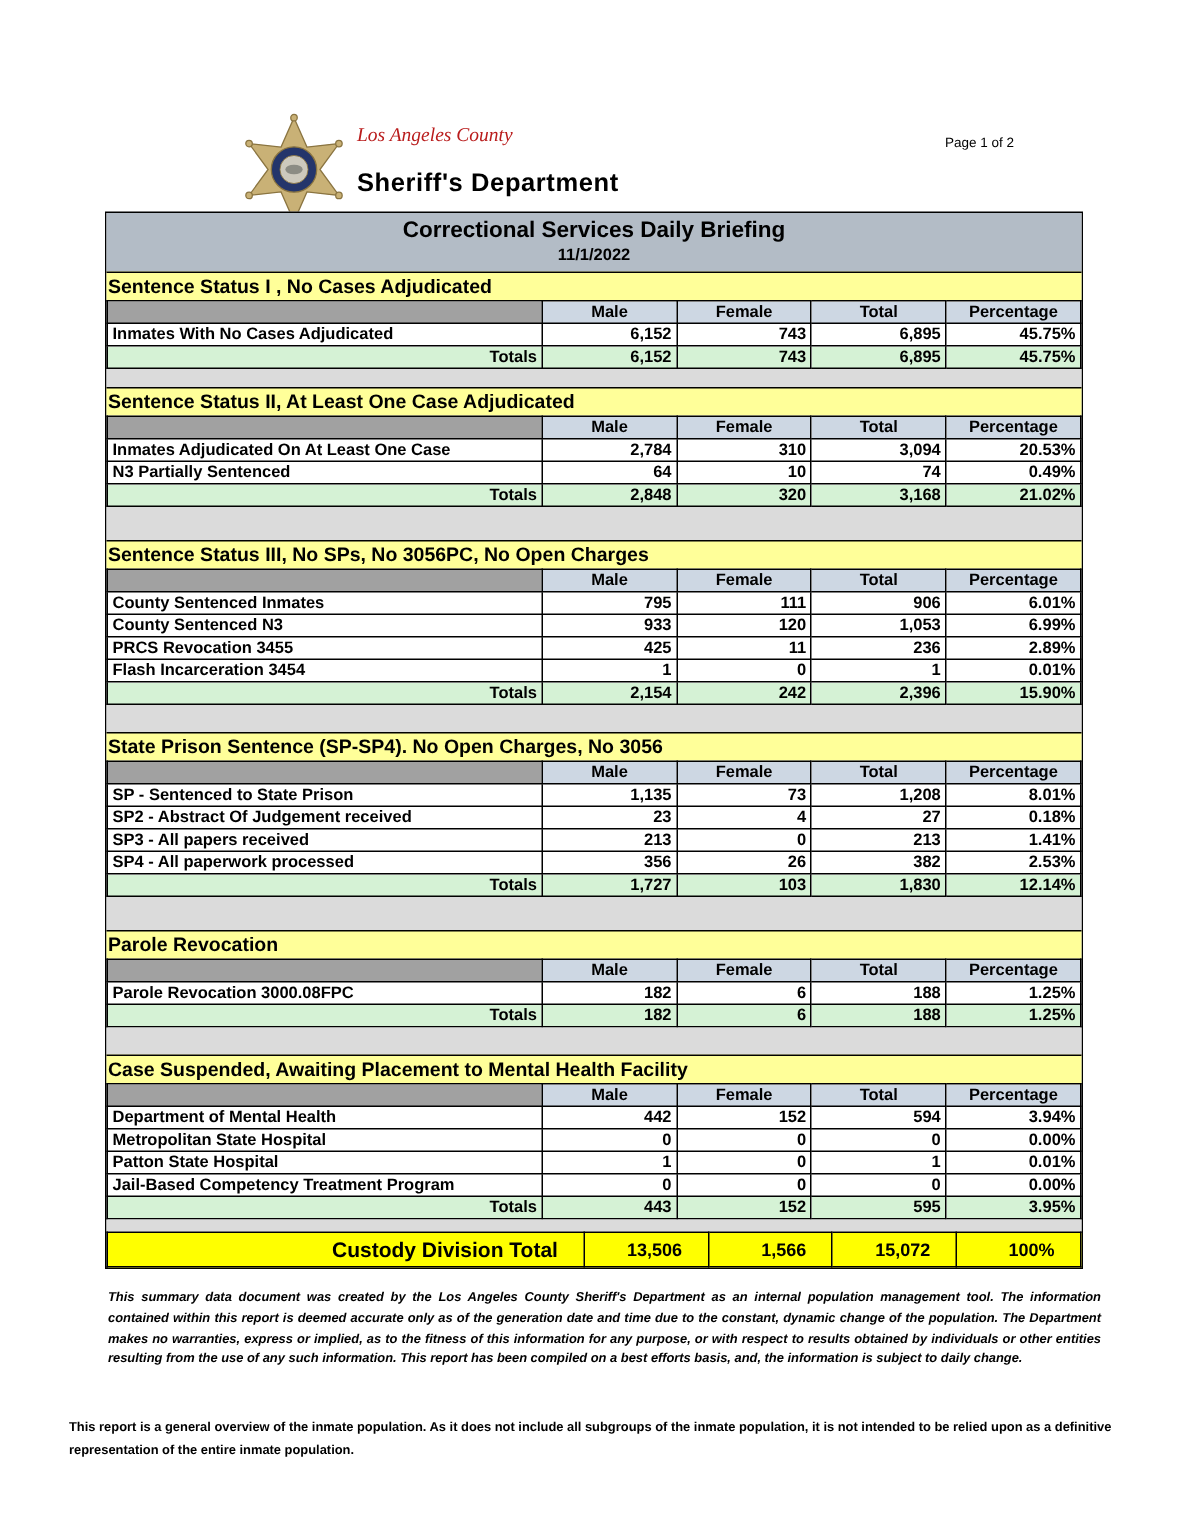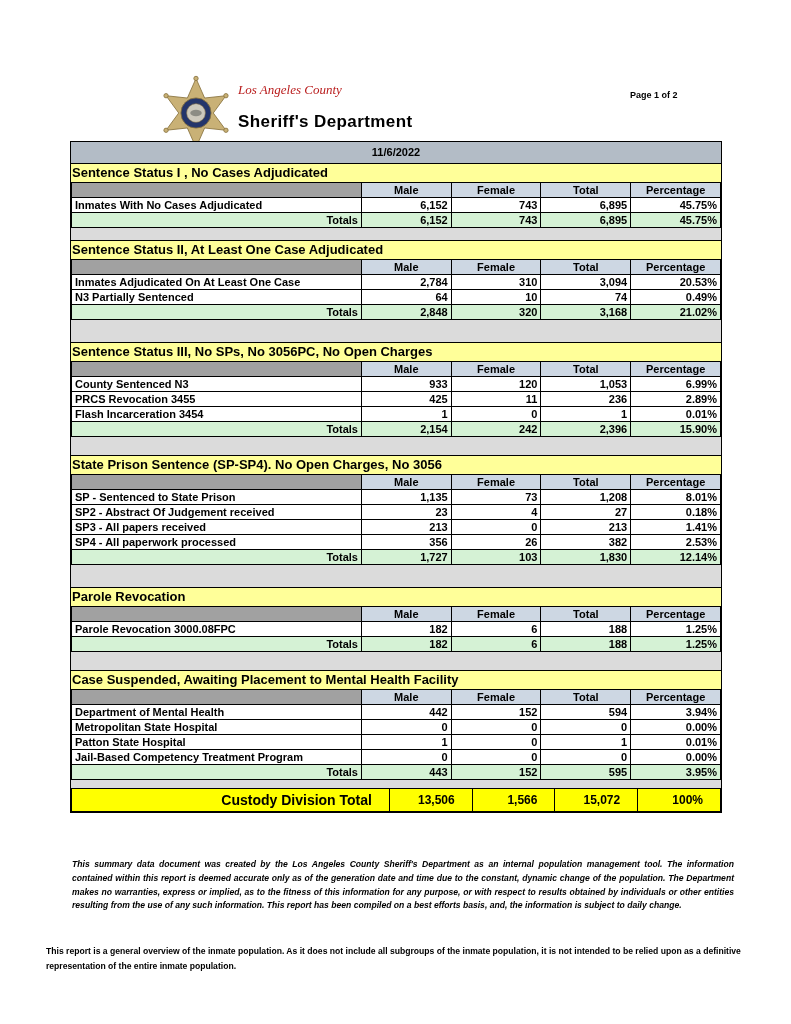--- a/index.html
+++ b/index.html
@@ -6,21 +6,21 @@
   body{
     width:791px;height:1024px;background:#ffffff;position:relative;
     font-family:"Liberation Sans",sans-serif;color:#000;
     -webkit-font-smoothing:antialiased;
   }
   
   .badge{position:absolute;left:160px;top:74px;}
   .logo-text{position:absolute;left:238px;top:83px;line-height:1.1;}
   .logo-county{font-family:"Liberation Serif",serif;font-style:italic;font-size:13px;color:#b91c1c;}
   .logo-dept{font-size:17px;font-weight:bold;letter-spacing:.4px;margin-top:16px;}
-  .page-indicator{position:absolute;left:630px;top:90px;font-size:9px;font-weight:bold;}
+  .page-indicator{position:absolute;left:630px;top:90px;font-size:9px;font-weight:normal;}
 
   
   .doc{
     position:absolute;left:70px;top:141px;width:652px;
     border:1px solid #000;background:#fff;box-sizing:border-box;
   }
   .title-band{
     background:var(--title_band_bg,#B3BCC6);
     text-align:center;padding:3px 0 4px 0;
   }
@@ -86,21 +86,22 @@
   </svg>
 </div>
 <div class="logo-text">
   <div class="logo-county">Los Angeles County</div>
   <div class="logo-dept">Sheriff's Department</div>
 </div>
 <div class="page-indicator">Page 1 of 2</div>
 
 <div class="doc">
   <div class="title-band">
-    <div class="d">11/6/2022</div>
+    <div class="t">Correctional Services Daily Briefing</div>
+    <div class="d">11/1/2022</div>
   </div>
 
   <div id="sections-host">
       <div class="section-title">Sentence Status I , No Cases Adjudicated</div>
       <table class="sec-table">
         <tbody>
           <tr>
             <td class="corner"></td>
             <td class="colhead">Male</td>
             <td class="colhead">Female</td>
@@ -160,20 +161,27 @@
       <div class="gap" style="height: 22px;"></div>
       <div class="section-title">Sentence Status III, No SPs, No 3056PC, No Open Charges</div>
       <table class="sec-table">
         <tbody>
           <tr>
             <td class="corner"></td>
             <td class="colhead">Male</td>
             <td class="colhead">Female</td>
             <td class="colhead">Total</td>
             <td class="colhead">Percentage</td>
+          </tr>
+          <tr>
+            <td class="rowlabel">County Sentenced Inmates</td>
+            <td class="num">795</td>
+            <td class="num">111</td>
+            <td class="num">906</td>
+            <td class="num">6.01%</td>
           </tr>
           <tr>
             <td class="rowlabel">County Sentenced N3</td>
             <td class="num">933</td>
             <td class="num">120</td>
             <td class="num">1,053</td>
             <td class="num">6.99%</td>
           </tr>
           <tr>
             <td class="rowlabel">PRCS Revocation 3455</td>

